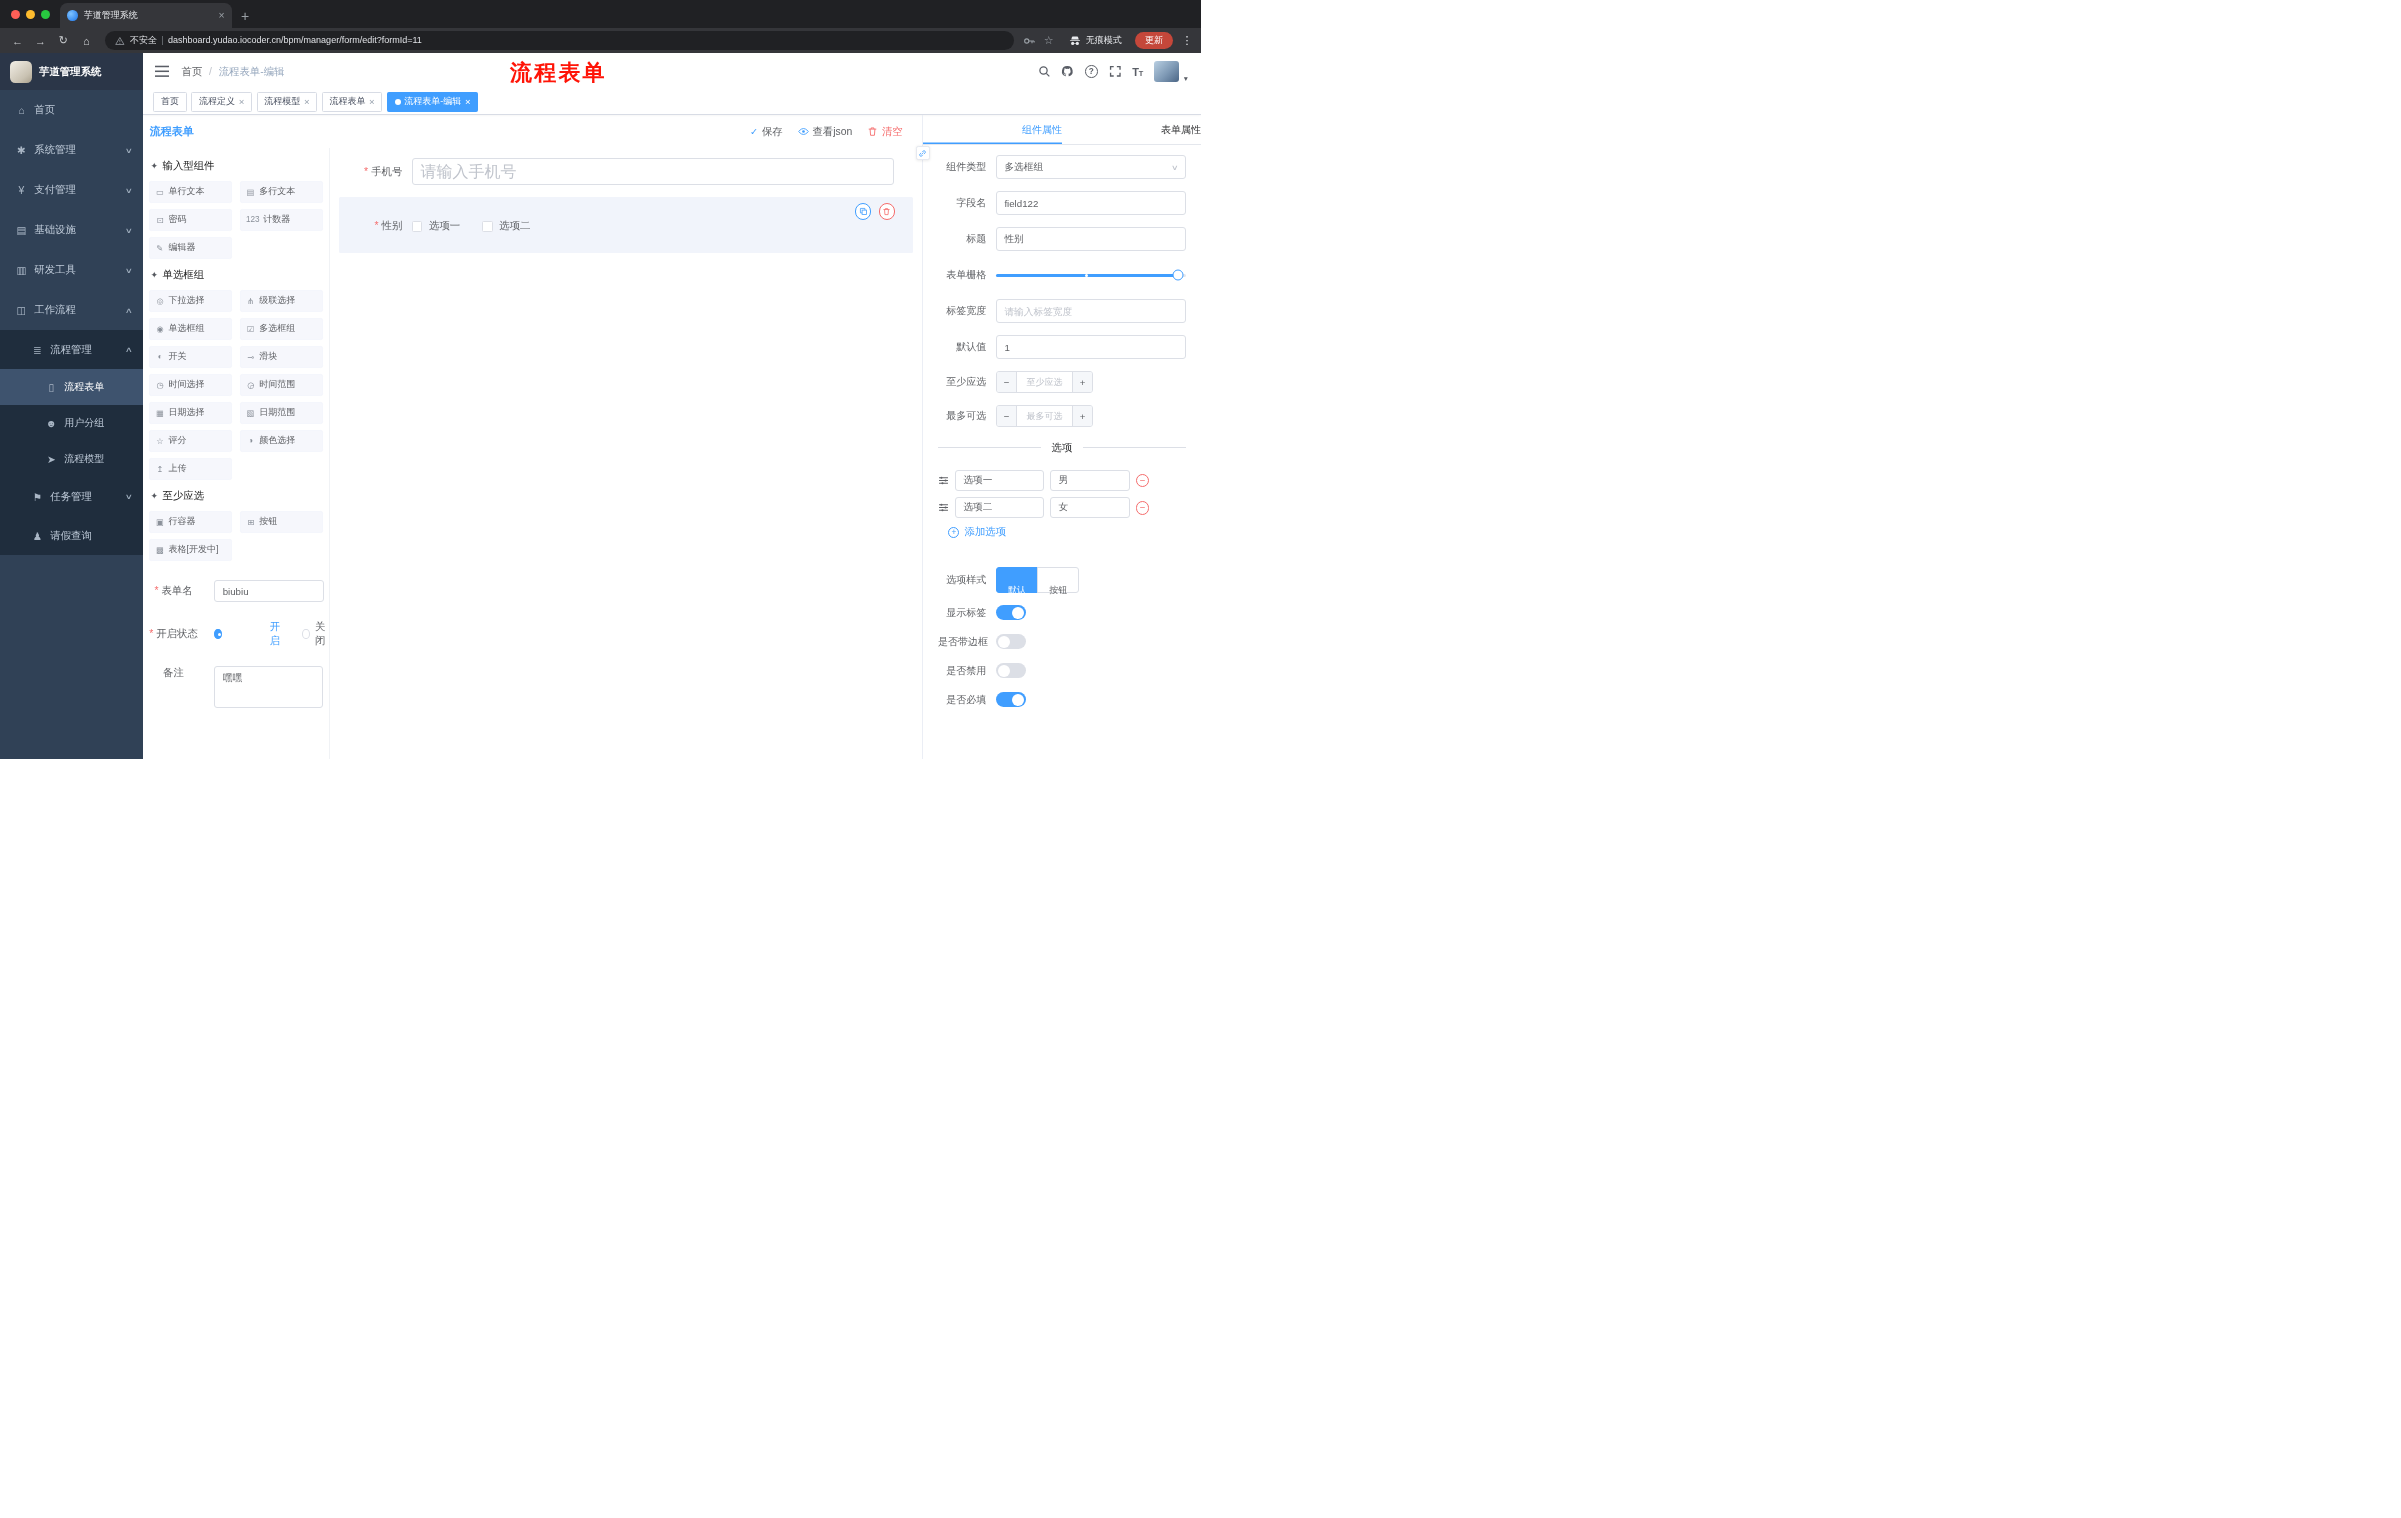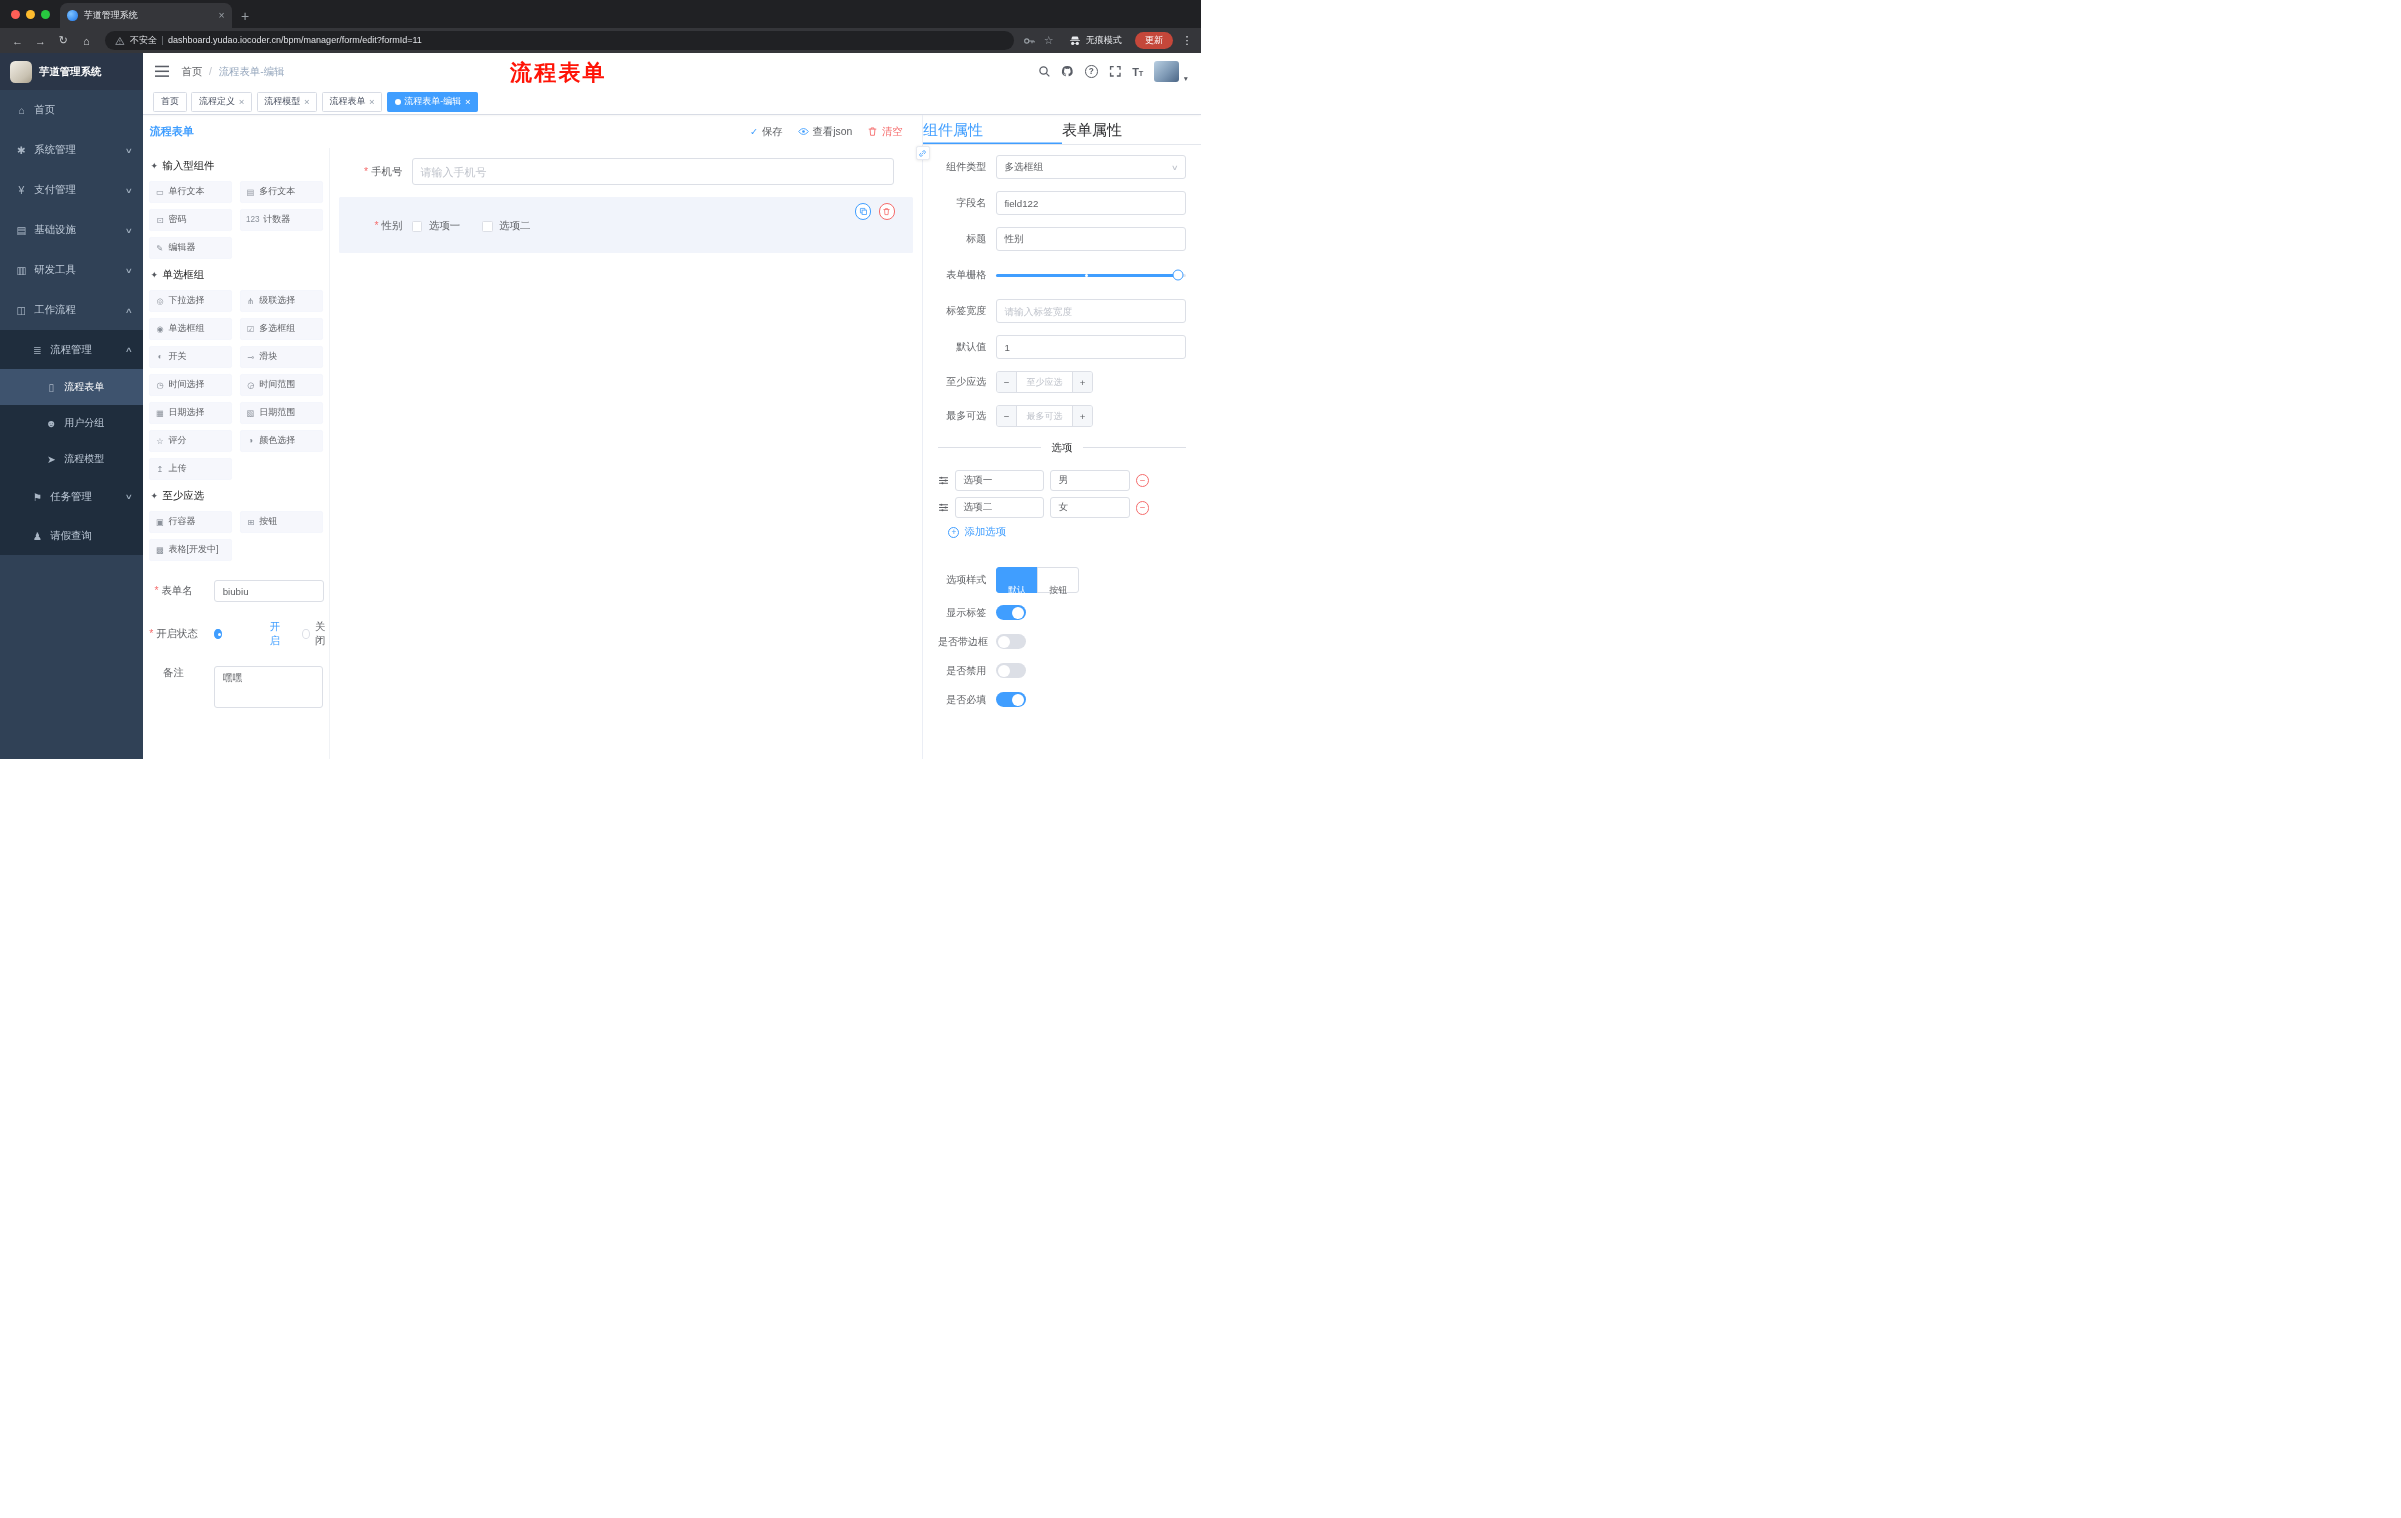--- a/index.html
+++ b/index.html
@@ -103,36 +103,36 @@
   .rdot { width: 10.4px; height: 10.4px; border: 0.7px solid #dcdfe6; border-radius: 50%; background: #fff; position: relative; }
   .radio.on { color: #409eff; gap: 48px; }
   .radio.on .rdot { background: #409eff; border-color: #409eff; }
   .radio.on .rdot::after { content: ""; position: absolute; left: 3px; top: 3px; width: 3px; height: 3px; border-radius: 50%; background: #fff; }
   .meta-textarea { width: 110px; height: 42px; border: 0.7px solid #dcdfe6; border-radius: 3px; color: #606266; font-size: 9.7px; padding: 4.5px 7.4px; resize: none; outline: none; font-family: inherit; }
 
   
   .canvas { flex: 1; padding: 10.4px 9px; min-width: 0; }
   .canvas-field { display: flex; align-items: center; }
   .f-label { width: 73px; text-align: right; padding-right: 9.7px; font-size: 10.4px; color: #606266; flex-shrink: 0; white-space: nowrap; }
-  .phone-input { flex: 1; height: 27px; font-size: 11px; margin-right: 19.3px; }
+  .phone-input { flex: 1; height: 27px; font-size: 16px; margin-right: 19.3px; }
   .gender-block { position: relative; background: #f1f4fb; border-radius: 1.5px; margin-top: 12px; padding: 22px 10.4px 19.3px 0; }
   .block-actions { position: absolute; top: 6px; right: 18px; display: flex; gap: 7.4px; }
   .cbtn { width: 16.3px; height: 16.3px; border-radius: 50%; background: #fff; display: flex; align-items: center; justify-content: center; }
   .cbtn.copy { border: 0.7px solid #409eff; }
   .cbtn.del { border: 0.7px solid #f56c6c; }
   .cbtn svg { width: 9px; height: 9px; }
   .cb { display: flex; align-items: center; gap: 6.7px; margin-right: 22px; font-size: 10.4px; color: #606266; }
   .cb-box { width: 10.4px; height: 10.4px; border: 0.7px solid #dcdfe6; border-radius: 1.5px; background: #fff; }
 
   
   .props { width: 279px; flex-shrink: 0; border-left: 0.7px solid #ebeef5; position: relative; display: flex; flex-direction: column; }
   .link-float { position: absolute; left: -7.4px; top: 31px; width: 14px; height: 14px; background: #fff; border: 0.7px solid #e6e9f0; border-radius: 2.2px; box-shadow: 0 0.7px 3px rgba(0,0,0,.08); display: flex; align-items: center; justify-content: center; z-index: 2; }
   .link-float svg { width: 9px; height: 9px; }
   .props-tabs { height: 30px; display: flex; border-bottom: 0.7px solid #e4e7ed; flex-shrink: 0; }
-  .ptab { flex: 1; text-align: left; line-height: 29px; font-size: 15px; color: #303133; cursor: default; }
+  .ptab { flex: 1; text-align: right; line-height: 29px; font-size: 10px; color: #303133; cursor: default; }
   .ptab.active { color: #409eff; box-shadow: inset 0 -1.5px 0 #409eff; }
   .props-body { flex: 1; padding: 10.4px 15px 0; overflow: hidden; }
   .prow { display: flex; align-items: center; margin-bottom: 12px; }
   .plabel { width: 58px; text-align: right; padding-right: 9.7px; font-size: 10px; color: #606266; flex-shrink: 0; white-space: nowrap; }
   .pselect { flex: 1; height: 24px; border: 0.7px solid #dcdfe6; border-radius: 3px; display: flex; align-items: center; justify-content: space-between; padding: 0 7.4px; font-size: 9.7px; color: #606266; }
   .sel-arrow { color: #c0c4cc; font-size: 7.4px; transform: scaleX(1.4); }
   .pinput { flex: 1; height: 24px; }
   .slider { flex: 1; height: 24px; display: flex; align-items: center; position: relative; }
   .track { width: 100%; height: 3px; background: #e4e7ed; border-radius: 1.5px; position: relative; }
   .fill { height: 3px; width: 96%; background: #409eff; border-radius: 1.5px; }

